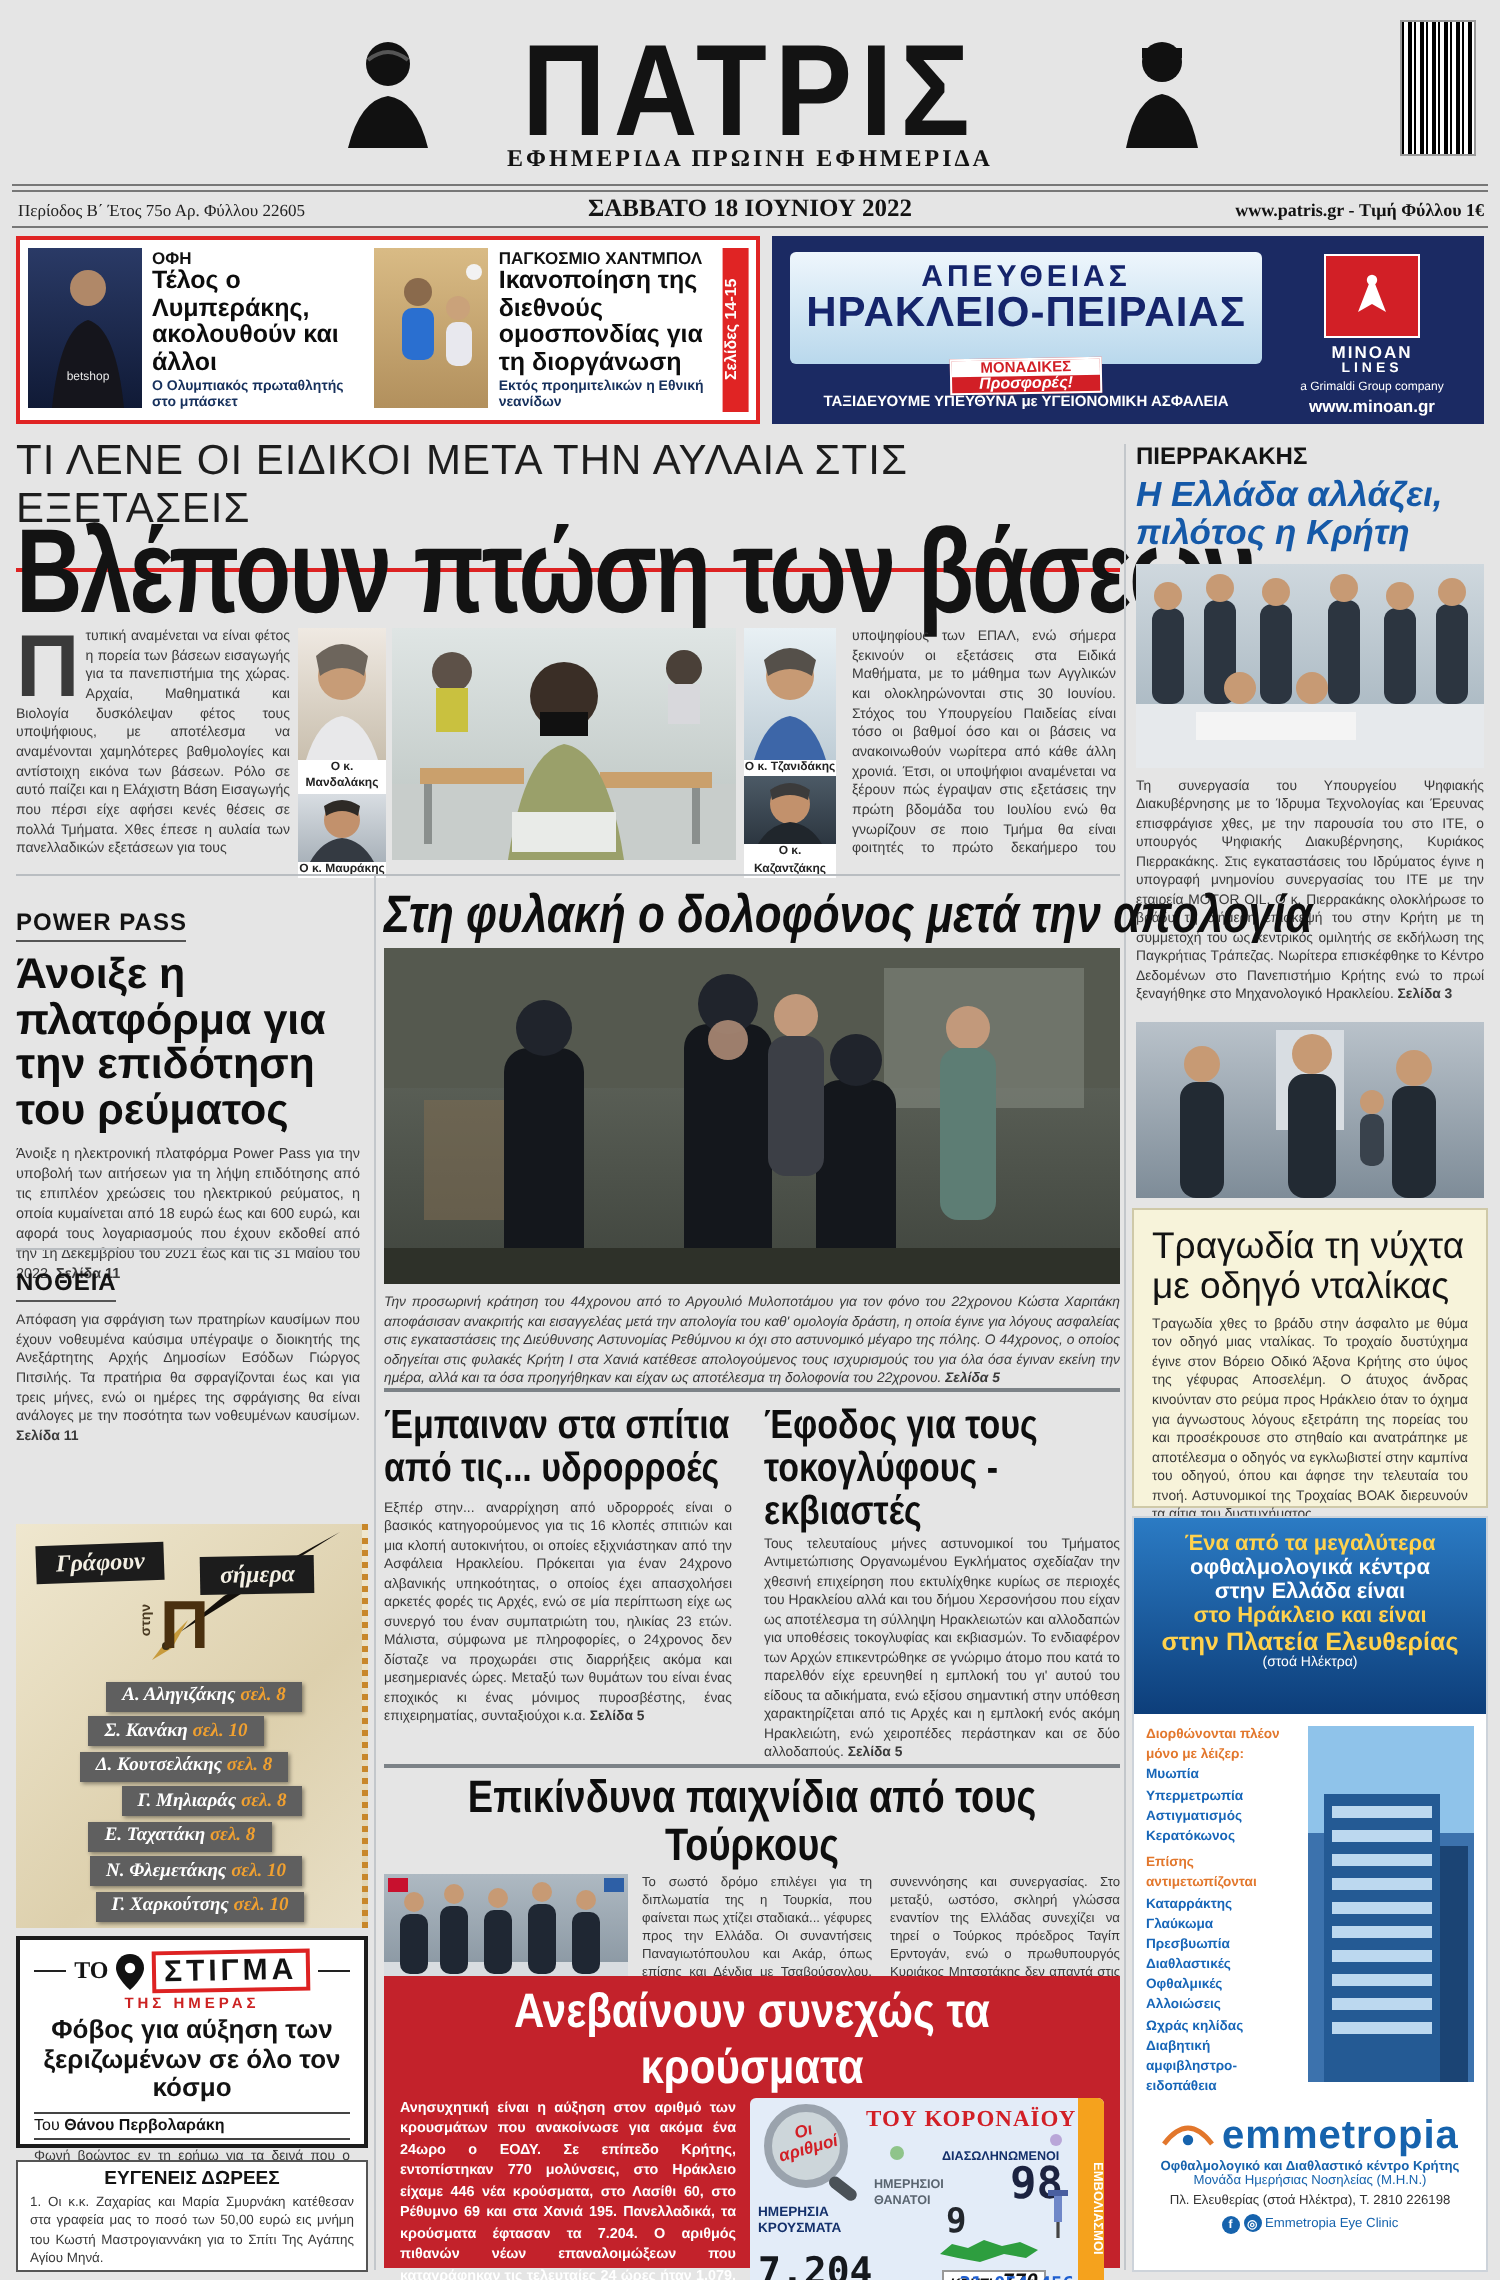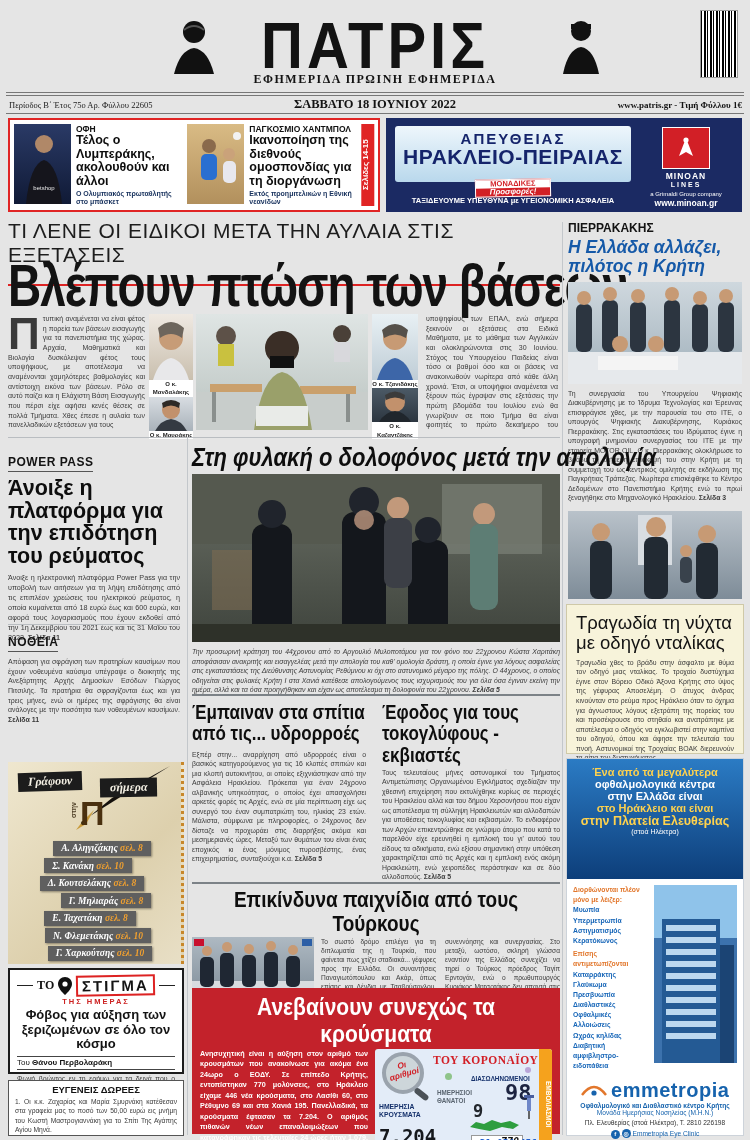--- a/index.html
+++ b/index.html
@@ -270,21 +270,21 @@
       </svg>
     </div>
   </div>
 
   <div class="abs cream" style="left:566px;top:604px;width:178px;height:150px;">
     <div style="font-size:18.5px;font-weight:normal;line-height:1.08;">Τραγωδία τη νύχτα με οδηγό νταλίκας</div>
     <div class="body-txt j" style="margin-top:5px;font-size:6.9px;">Τραγωδία χθες το βράδυ στην άσφαλτο με θύμα τον οδηγό μιας νταλίκας. Το τροχαίο δυστύχημα έγινε στον Βόρειο Οδικό Άξονα Κρήτης στο ύψος της γέφυρας Αποσελέμη. Ο άτυχος άνδρας κινούνταν στο ρεύμα προς Ηράκλειο όταν το όχημα για άγνωστους λόγους εξετράπη της πορείας του και προσέκρουσε στο στηθαίο και ανατράπηκε με αποτέλεσμα ο οδηγός να εγκλωβιστεί στην καμπίνα του οδηγού, όπου και άφησε την τελευταία του πνοή. Αστυνομικοί της Τροχαίας ΒΟΑΚ διερευνούν τα αίτια του δυστυχήματος.</div>
   </div>
 
   <div class="abs" style="left:566px;top:758px;width:178px;height:378px;border:1px solid #cdd3da;box-sizing:border-box;background:#fff;">
-    <div class="adblue" style="height:120px;">
+    <div class="adblue" style="height:98px;">
       <div class="y" style="font-size:11px;font-weight:bold;">Ένα από τα μεγαλύτερα</div>
       <div style="font-size:11px;font-weight:bold;">οφθαλμολογικά κέντρα</div>
       <div style="font-size:11px;font-weight:bold;">στην Ελλάδα είναι</div>
       <div class="y" style="font-size:11px;font-weight:bold;">στο Ηράκλειο και είναι</div>
       <div class="y" style="font-size:12.5px;font-weight:bold;">στην Πλατεία Ελευθερίας</div>
       <div style="font-size:7px;">(στοά Ηλέκτρα)</div>
     </div>
     <div style="display:flex;padding:6px;gap:5px;">
       <div class="svc" style="width:78px;">
         <div style="color:#e2772c;">Διορθώνονται πλέον μόνο με λέιζερ:</div>

